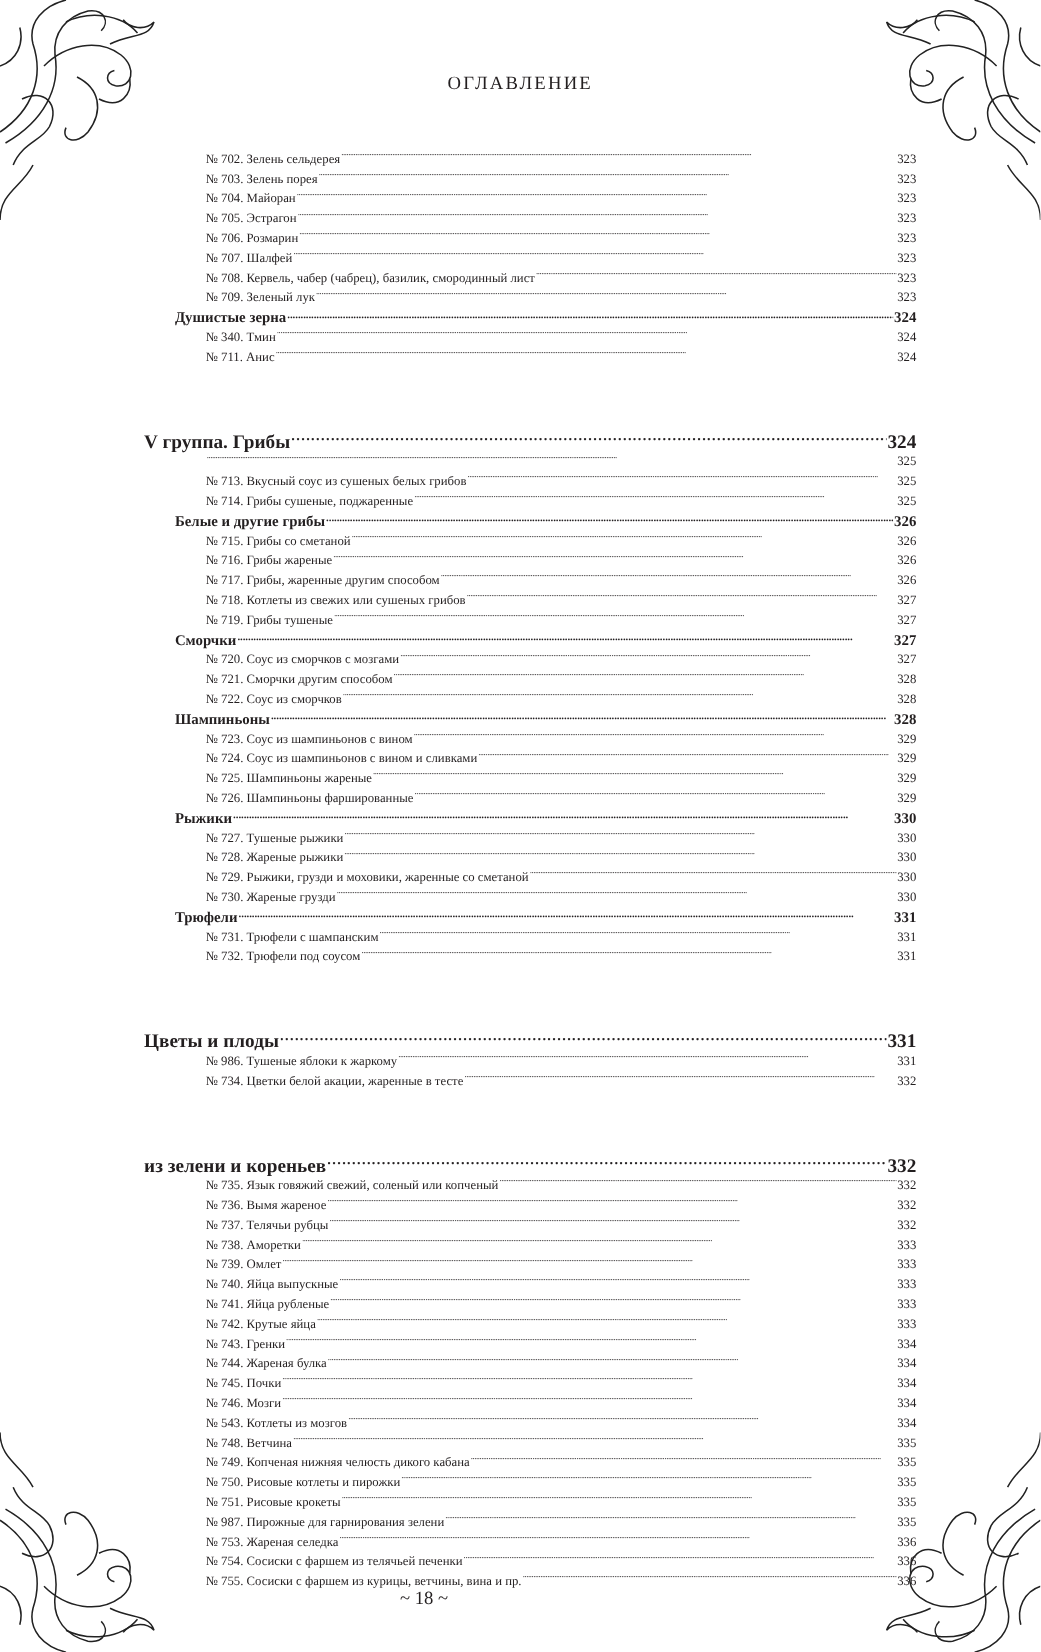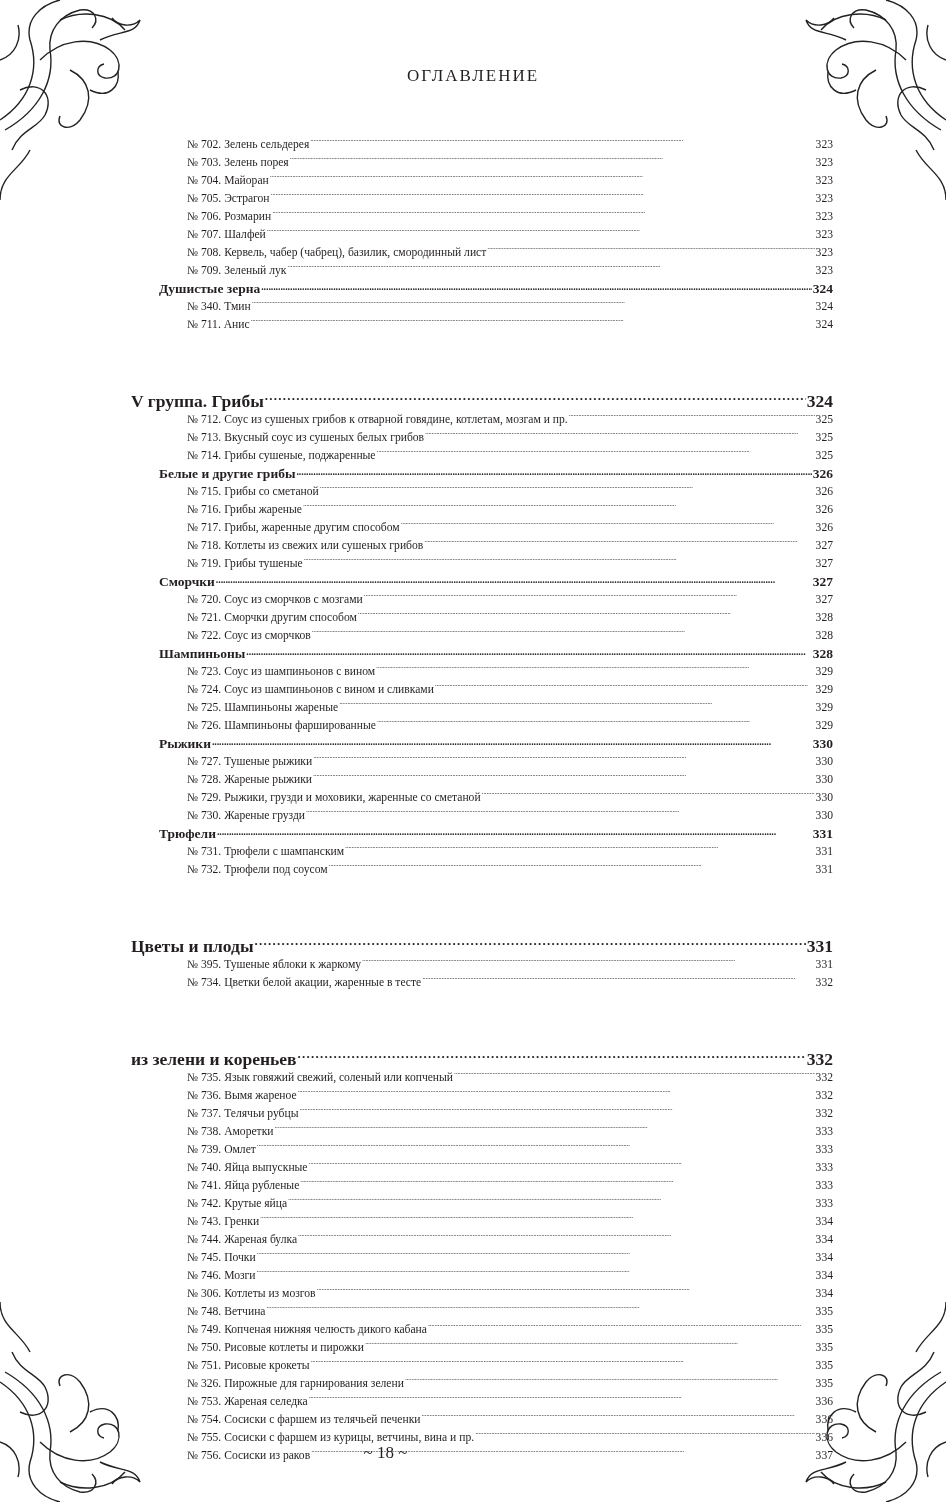--- a/index.html
+++ b/index.html
@@ -151,21 +151,20 @@
     </div>
 
   <div class="gap"></div>
 
   <div class="row group">
       <span class="title">V группа. Грибы</span>
       <span class="leader"></span>
       <span class="page">324</span>
     </div>
   <div class="row item">
-      <span class="title">№ 712. Соус из сушеных грибов к отварной говядине, котлетам, мозгам и пр.</span>
       <span class="leader"></span>
       <span class="page">325</span>
     </div>
   <div class="row item">
       <span class="title">№ 713. Вкусный соус из сушеных белых грибов</span>
       <span class="leader"></span>
       <span class="page">325</span>
     </div>
   <div class="row item">
       <span class="title">№ 714. Грибы сушеные, поджаренные</span>
@@ -294,21 +293,21 @@
     </div>
 
   <div class="gap"></div>
 
   <div class="row group">
       <span class="title">Цветы и плоды</span>
       <span class="leader"></span>
       <span class="page">331</span>
     </div>
   <div class="row item">
-      <span class="title">№ 395. Тушеные яблоки к жаркому</span>
+      <span class="title">№ 986. Тушеные яблоки к жаркому</span>
       <span class="leader"></span>
       <span class="page">331</span>
     </div>
   <div class="row item">
       <span class="title">№ 734. Цветки белой акации, жаренные в тесте</span>
       <span class="leader"></span>
       <span class="page">332</span>
     </div>
 
   <div class="gap"></div>
@@ -372,21 +371,21 @@
       <span class="title">№ 745. Почки</span>
       <span class="leader"></span>
       <span class="page">334</span>
     </div>
   <div class="row item">
       <span class="title">№ 746. Мозги</span>
       <span class="leader"></span>
       <span class="page">334</span>
     </div>
   <div class="row item">
-      <span class="title">№ 306. Котлеты из мозгов</span>
+      <span class="title">№ 543. Котлеты из мозгов</span>
       <span class="leader"></span>
       <span class="page">334</span>
     </div>
   <div class="row item">
       <span class="title">№ 748. Ветчина</span>
       <span class="leader"></span>
       <span class="page">335</span>
     </div>
   <div class="row item">
       <span class="title">№ 749. Копченая нижняя челюсть дикого кабана</span>
@@ -397,39 +396,34 @@
       <span class="title">№ 750. Рисовые котлеты и пирожки</span>
       <span class="leader"></span>
       <span class="page">335</span>
     </div>
   <div class="row item">
       <span class="title">№ 751. Рисовые крокеты</span>
       <span class="leader"></span>
       <span class="page">335</span>
     </div>
   <div class="row item">
-      <span class="title">№ 326. Пирожные для гарнирования зелени</span>
+      <span class="title">№ 987. Пирожные для гарнирования зелени</span>
       <span class="leader"></span>
       <span class="page">335</span>
     </div>
   <div class="row item">
       <span class="title">№ 753. Жареная селедка</span>
       <span class="leader"></span>
       <span class="page">336</span>
     </div>
   <div class="row item">
       <span class="title">№ 754. Сосиски с фаршем из телячьей печенки</span>
       <span class="leader"></span>
       <span class="page">336</span>
     </div>
   <div class="row item">
       <span class="title">№ 755. Сосиски с фаршем из курицы, ветчины, вина и пр.</span>
       <span class="leader"></span>
       <span class="page">336</span>
     </div>
-  <div class="row item">
-      <span class="title">№ 756. Сосиски из раков</span>
-      <span class="leader"></span>
-      <span class="page">337</span>
-    </div>
 </div>
 
 <div class="folio">~ 18 ~</div>
 
 </body></html>

